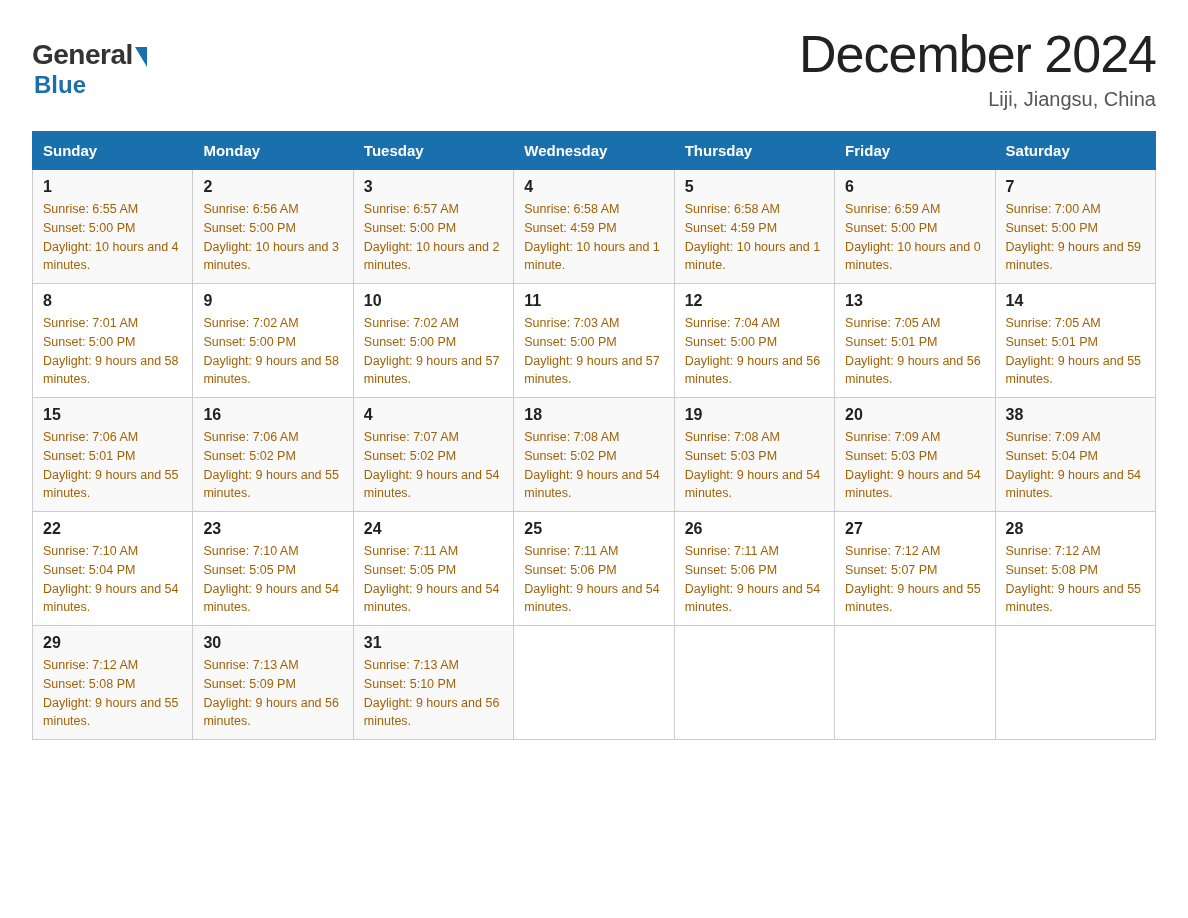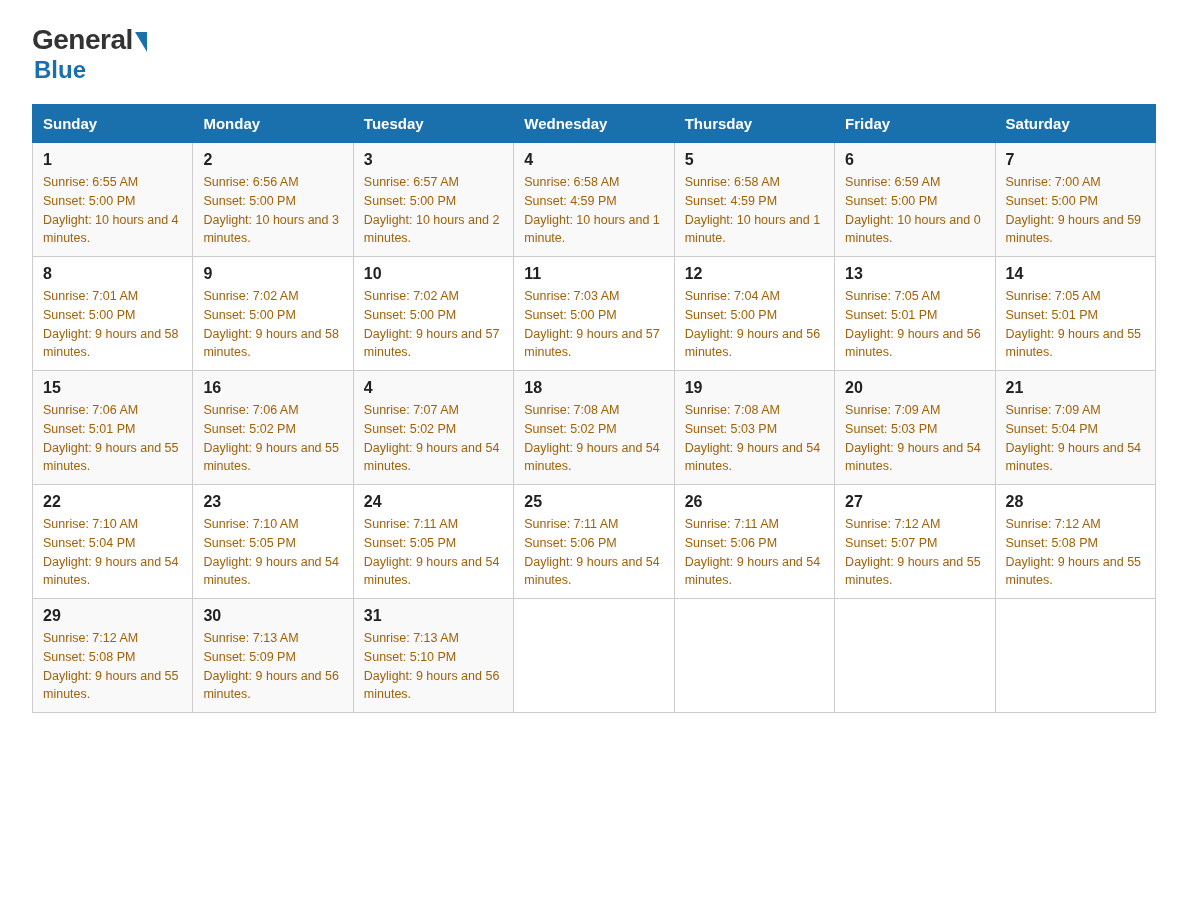--- a/index.html
+++ b/index.html
@@ -13,20 +13,21 @@
     .header {
       display: flex;
       justify-content: space-between;
       align-items: flex-start;
       margin-bottom: 20px;
     }
     .logo {
       display: flex;
       flex-direction: column;
       align-items: flex-start;
+      margin-top: 15px;
     }
     .logo-top {
       display: flex;
       align-items: center;
     }
     .logo-general {
       font-size: 28px;
       font-weight: bold;
       color: #333;
       letter-spacing: -0.5px;
@@ -107,20 +108,24 @@
 </head>
 <body>
 
 <div class="header">
   <div class="logo">
     <div class="logo-top">
       <span class="logo-general">General</span>
       <div class="logo-arrow"></div>
     </div>
     <span class="logo-blue">Blue</span>
+  </div>
+  <div class="title-section">
+    <div class="main-title">December 2024</div>
+    <div class="subtitle">Liji, Jiangsu, China</div>
   </div>
 </div>
 
 <table>
   <thead>
     <tr>
     <th>Sunday</th>
         <th>Monday</th>
         <th>Tuesday</th>
         <th>Wednesday</th>
@@ -209,21 +214,21 @@
         </td>
         <td>
           <div class="day-number">19</div>
         <div class="day-info">Sunrise: 7:08 AM<br>Sunset: 5:03 PM<br>Daylight: 9 hours and 54 minutes.</div>
         </td>
         <td>
           <div class="day-number">20</div>
         <div class="day-info">Sunrise: 7:09 AM<br>Sunset: 5:03 PM<br>Daylight: 9 hours and 54 minutes.</div>
         </td>
         <td>
-          <div class="day-number">21</div>
+          <div class="day-number">38</div>
         <div class="day-info">Sunrise: 7:09 AM<br>Sunset: 5:04 PM<br>Daylight: 9 hours and 54 minutes.</div>
         </td>
       </tr>
       <tr>
         <td>
           <div class="day-number">22</div>
         <div class="day-info">Sunrise: 7:10 AM<br>Sunset: 5:04 PM<br>Daylight: 9 hours and 54 minutes.</div>
         </td>
         <td>
           <div class="day-number">23</div>

